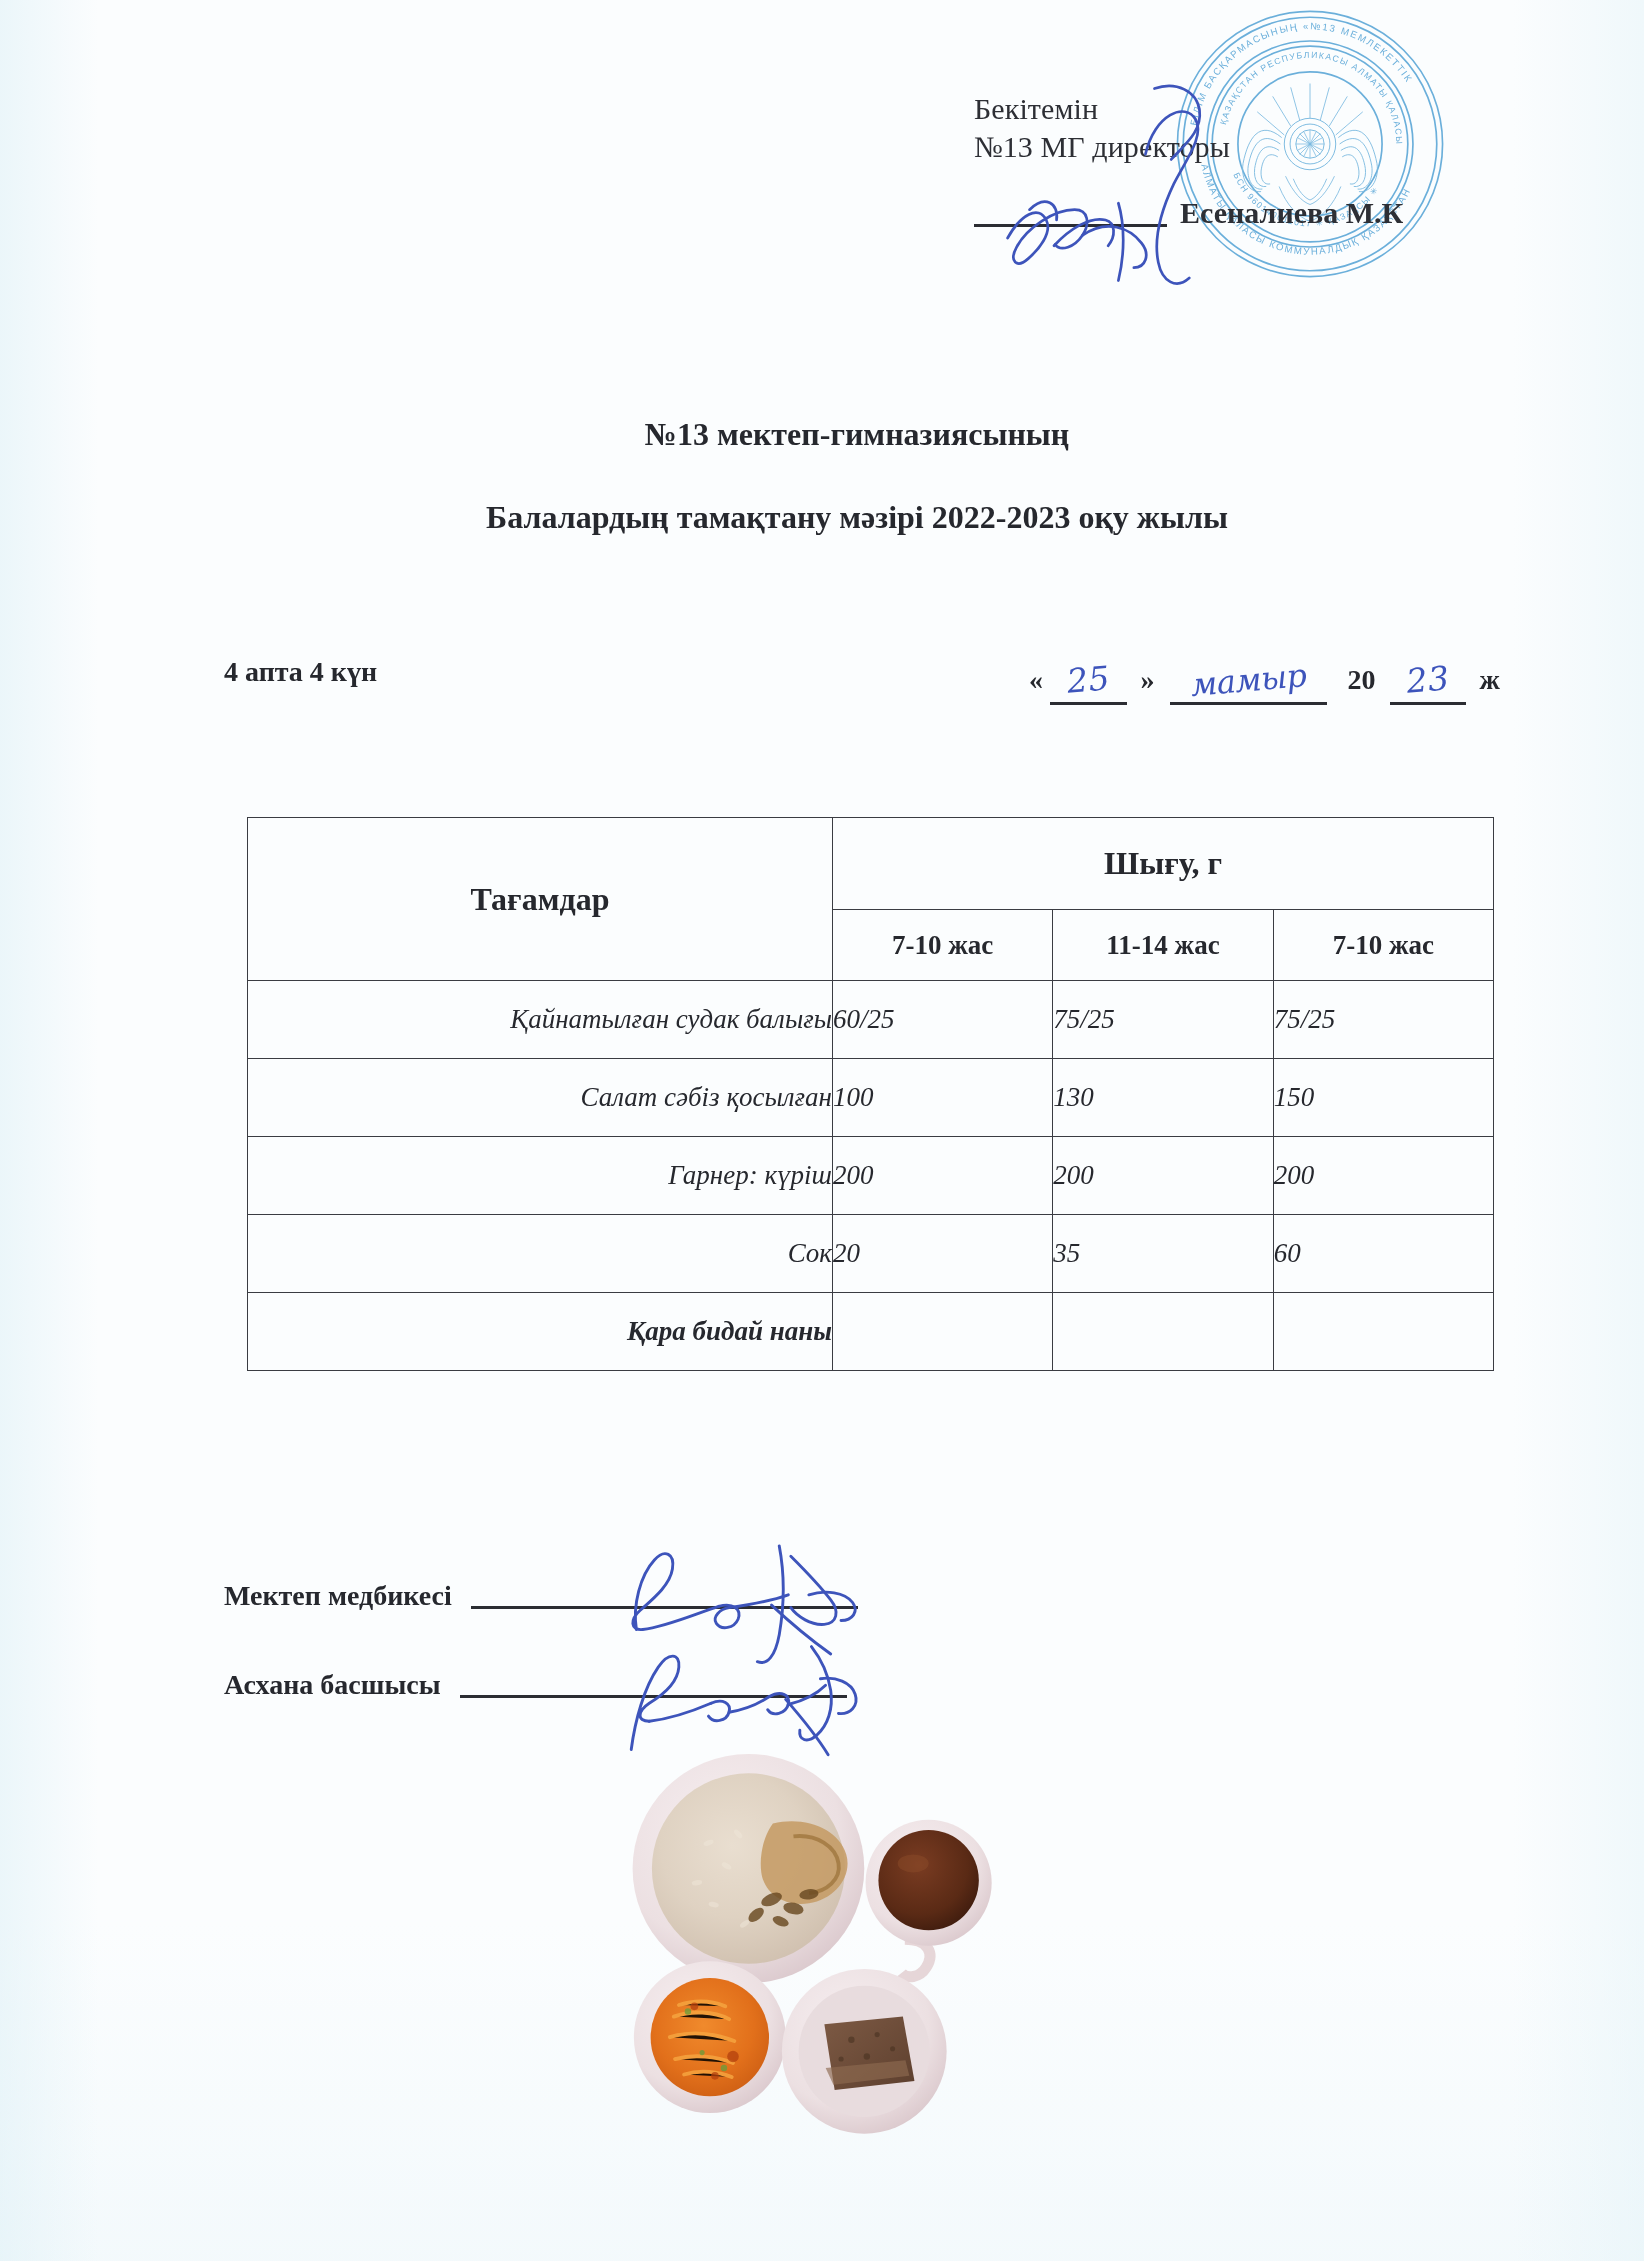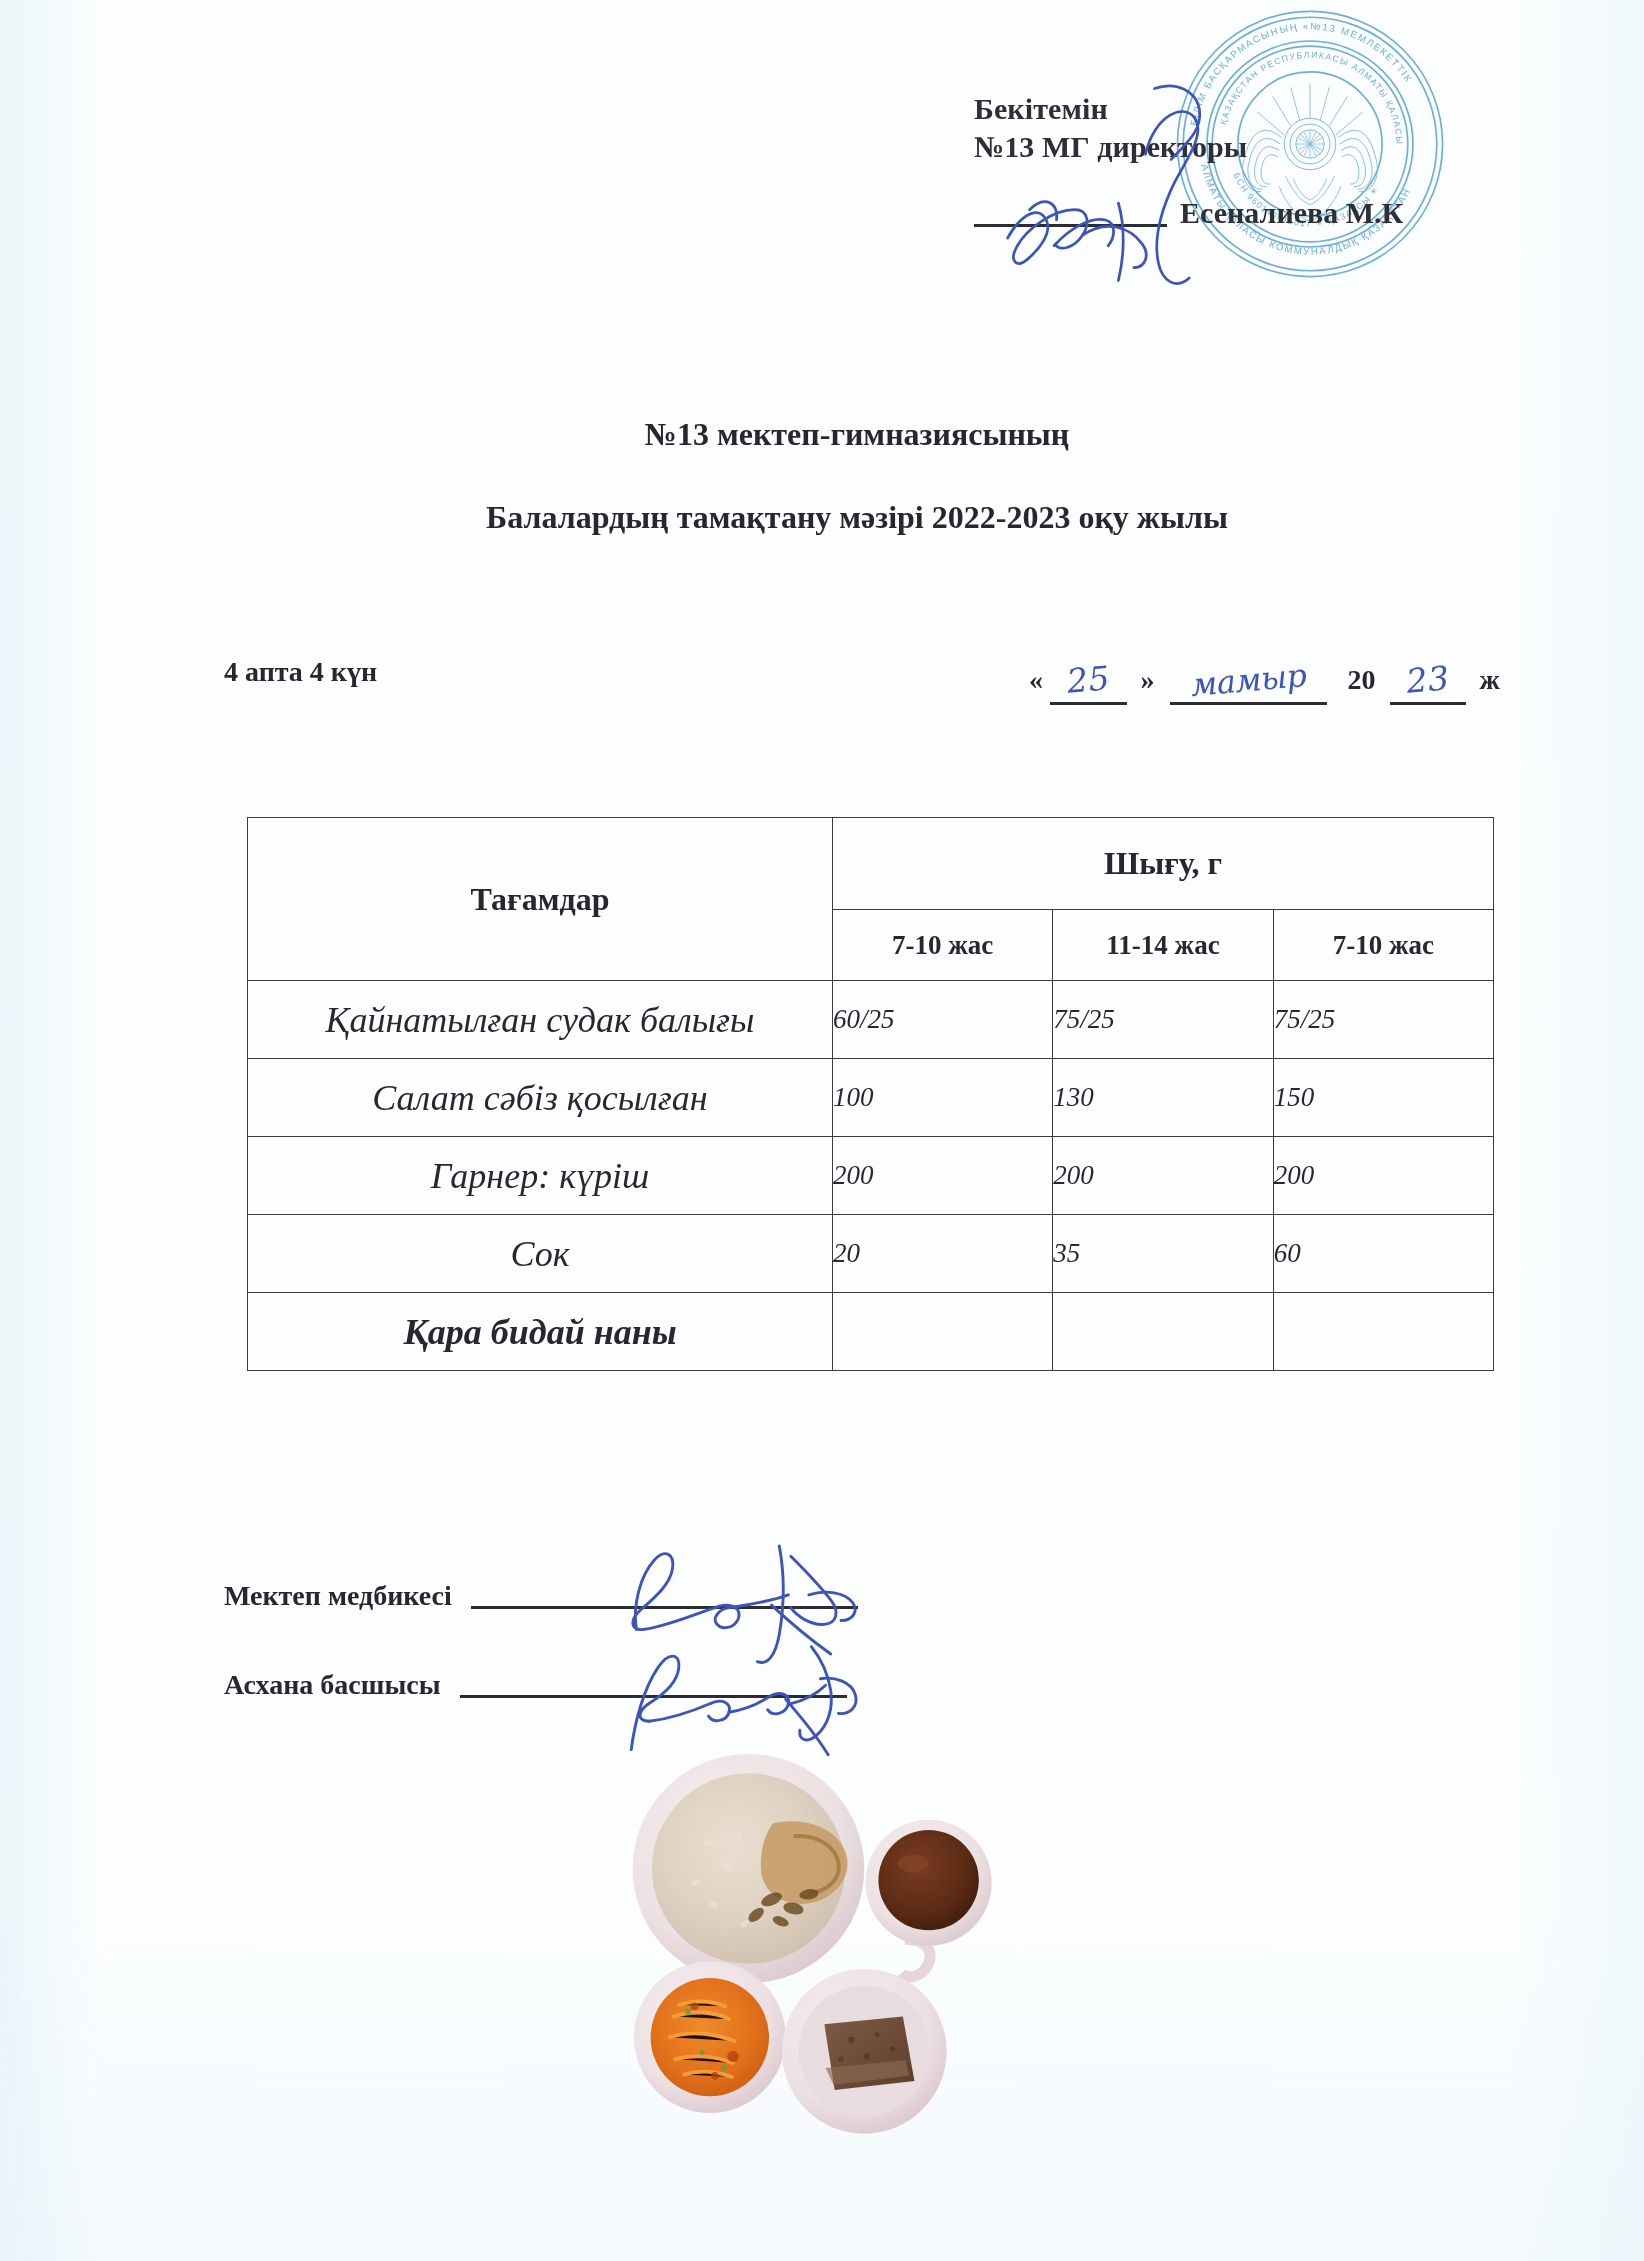--- a/index.html
+++ b/index.html
@@ -31,21 +31,21 @@
 
   .abs { position: absolute; }
 
   
   #approval-block {
     left: 974px;
     top: 90px;
     width: 490px;
   }
   .approval-line {
-    font-weight: bold;
+    font-weight: normal;
     font-size: 30px;
     color: #2d2f35;
     line-height: 1.28;
     letter-spacing: 0.1px;
     white-space: nowrap;
   }
   #director-name-row {
     position: relative;
     margin-top: 29px;
     height: 40px;
@@ -159,22 +159,22 @@
   }
   .th-sub {
     font-weight: bold;
     font-size: 27px;
     text-align: center;
     vertical-align: middle;
     height: 70px;
   }
   .dish-cell {
     font-style: italic;
-    font-size: 36px;
-    text-align: center;
+    font-size: 27px;
+    text-align: right;
     vertical-align: middle;
     padding: 0 0 0 15.5px;
     height: 77px;
   }
   .dish-cell.bold-dish { font-weight: bold; font-style: italic; }
   .val-cell {
     font-style: italic;
     font-size: 27px;
     text-align: left;
     vertical-align: middle;

